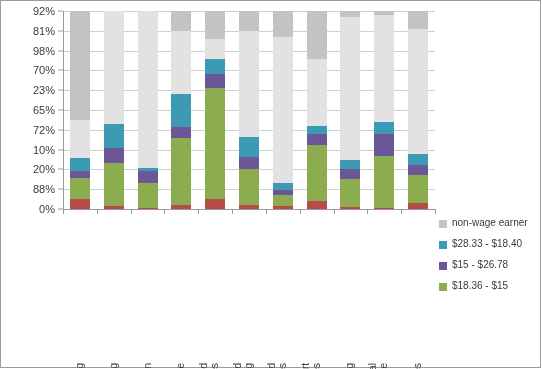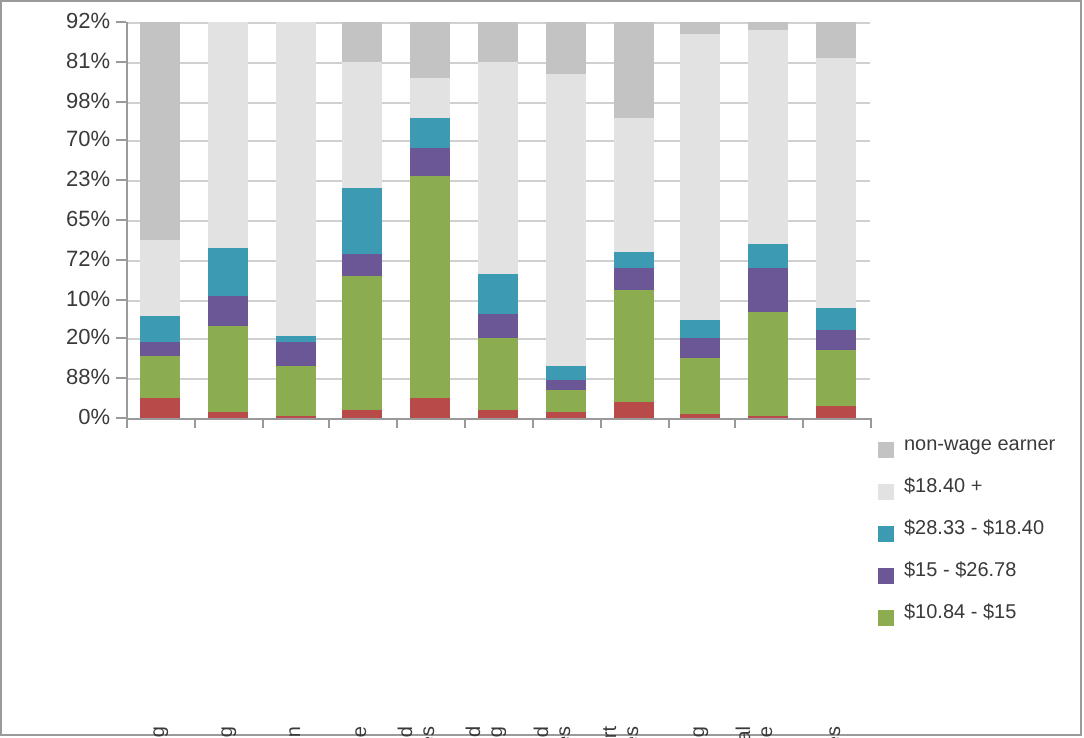--- a/index.html
+++ b/index.html
@@ -72,21 +72,21 @@
     transform:rotate(-90deg) translate(0,0);
     white-space:normal;
   }
 
   
   #legend{
     position:absolute;left:438px;top:216px;width:100px;
     font-size:10px;color:#3a3a3a;
   }
   .legend-row{
-    display:flex;align-items:flex-end;
+    display:flex;align-items:center;
     margin-bottom:9px;
   }
   .legend-swatch{
     width:8px;height:8px;flex:0 0 8px;margin-top:2px;margin-right:5px;
   }
   .legend-text{line-height:12px;}
 </style>
 </head>
 <body>
 
@@ -249,30 +249,26 @@
       <div class="x-label" style="left: 180.273px;">Health Care and Social Assistance</div>
       <div class="x-label" style="left: 214.091px;">Other Services</div>
     </div>
 
   <div id="legend">
       <div class="legend-row">
         <div class="legend-swatch" style="background: rgb(195, 195, 195);"></div>
         <div class="legend-text">non-wage earner</div>
       </div>
       <div class="legend-row">
-        <div class="legend-swatch" style="background: rgb(226, 226, 226);"></div>
-        <div class="legend-text">$18.40 +</div>
-      </div>
-      <div class="legend-row">
         <div class="legend-swatch" style="background: rgb(61, 154, 179);"></div>
         <div class="legend-text">$28.33 - $18.40</div>
       </div>
       <div class="legend-row">
         <div class="legend-swatch" style="background: rgb(107, 87, 149);"></div>
         <div class="legend-text">$15 - $26.78</div>
       </div>
       <div class="legend-row">
         <div class="legend-swatch" style="background: rgb(140, 173, 79);"></div>
-        <div class="legend-text">$10.84 - $15</div>
+        <div class="legend-text">$18.36 - $15</div>
       </div>
     </div>
 
 </div>
 
 </body></html>

